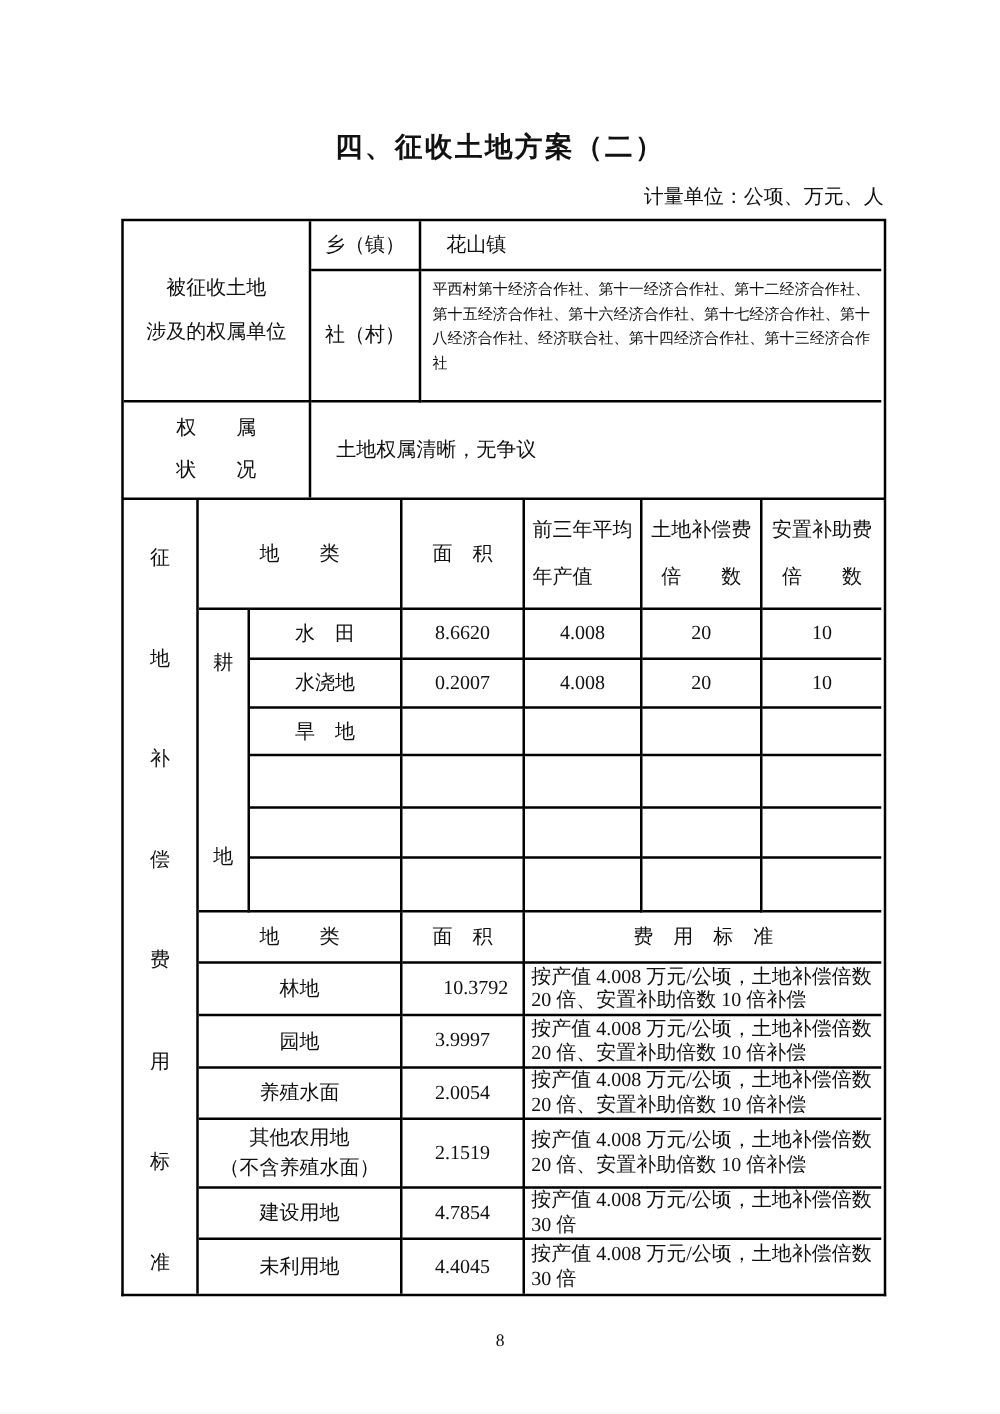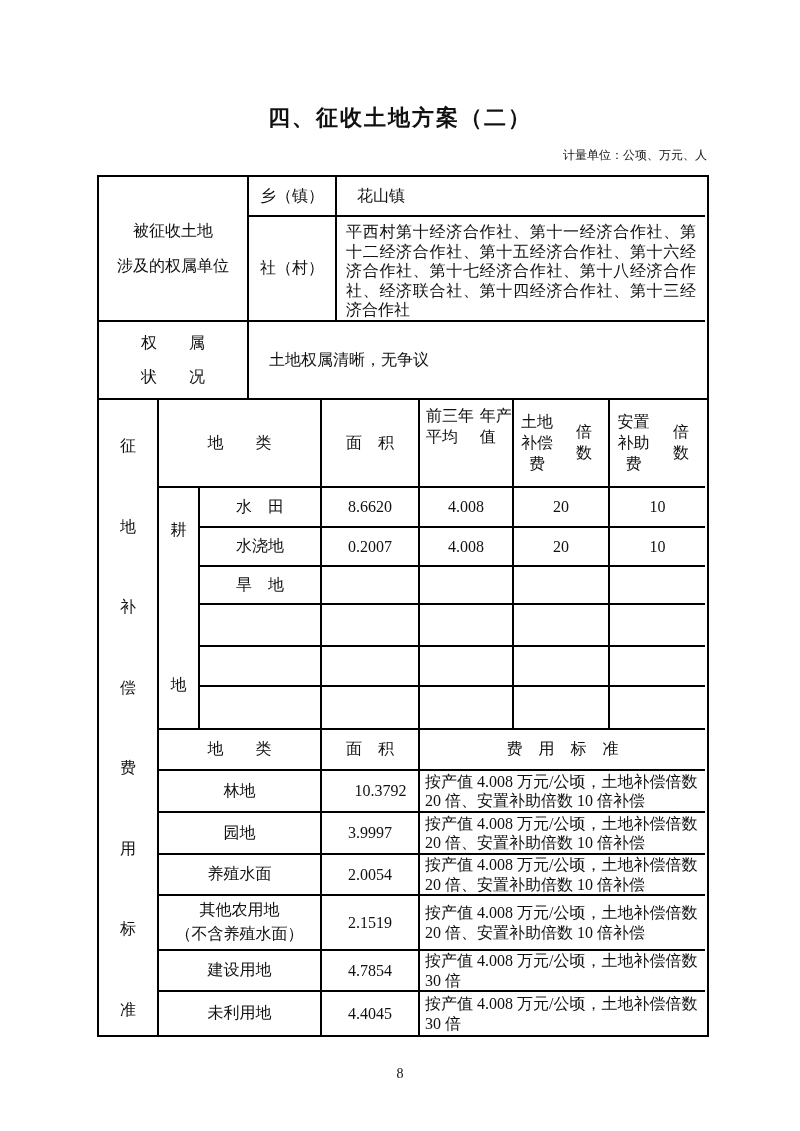--- a/index.html
+++ b/index.html
@@ -14,21 +14,21 @@
     overflow:hidden;
   }
   .title {
     position:absolute; top:103px; left:0; width:100%;
     text-align:center;
     font-family:"Liberation Sans","DejaVu Sans",sans-serif;
     font-weight:bold; font-size:22px; letter-spacing:2px;
   }
   .unit-note {
     position:absolute; top:147px; left:97px; width:610px;
-    text-align:right; font-size:12px;
+    text-align:right; font-size:16px;
   }
   .tables { position:absolute; left:97px; top:175px; width:612px; }
 
   .grid { display:grid; border:2px solid #000; }
   .grid1 {
     grid-template-columns:150px 88px 368px;
     grid-template-rows:40px 105px 76px;
   }
   .grid2 {
     border-top:none;
@@ -40,26 +40,26 @@
     border-bottom:2px solid #000;
     display:flex; align-items:center; justify-content:center;
     font-size:16px; text-align:center;
     overflow:hidden;
   }
   .nbr { border-right:none; }
   .nbb { border-bottom:none; }
   .left { justify-content:flex-start; text-align:left; padding:0 20px; }
   .col { flex-direction:column; }
   .two-line { line-height:2.15; }
-  .hdr2line { flex-direction:row; justify-content:space-around; padding:6px 0; }
+  .hdr2line { flex-direction:column; justify-content:space-around; padding:6px 0; }
   .hdr2line.al { align-items:flex-start; padding-left:6px; text-align:left; }
   .just {
     display:block; padding:5px 9px 0 9px;
     text-align:justify; text-align-last:left;
-    line-height:19.5px; font-size:16px;
+    line-height:19.5px; font-size:12px;
   }
   .vertical {
     flex-direction:column; justify-content:space-between;
     padding:36px 0 14px 0;
   }
   .vert2 {
     flex-direction:column; justify-content:space-between;
     padding:32px 0;
   }
   .std { padding:1px 5px; }

